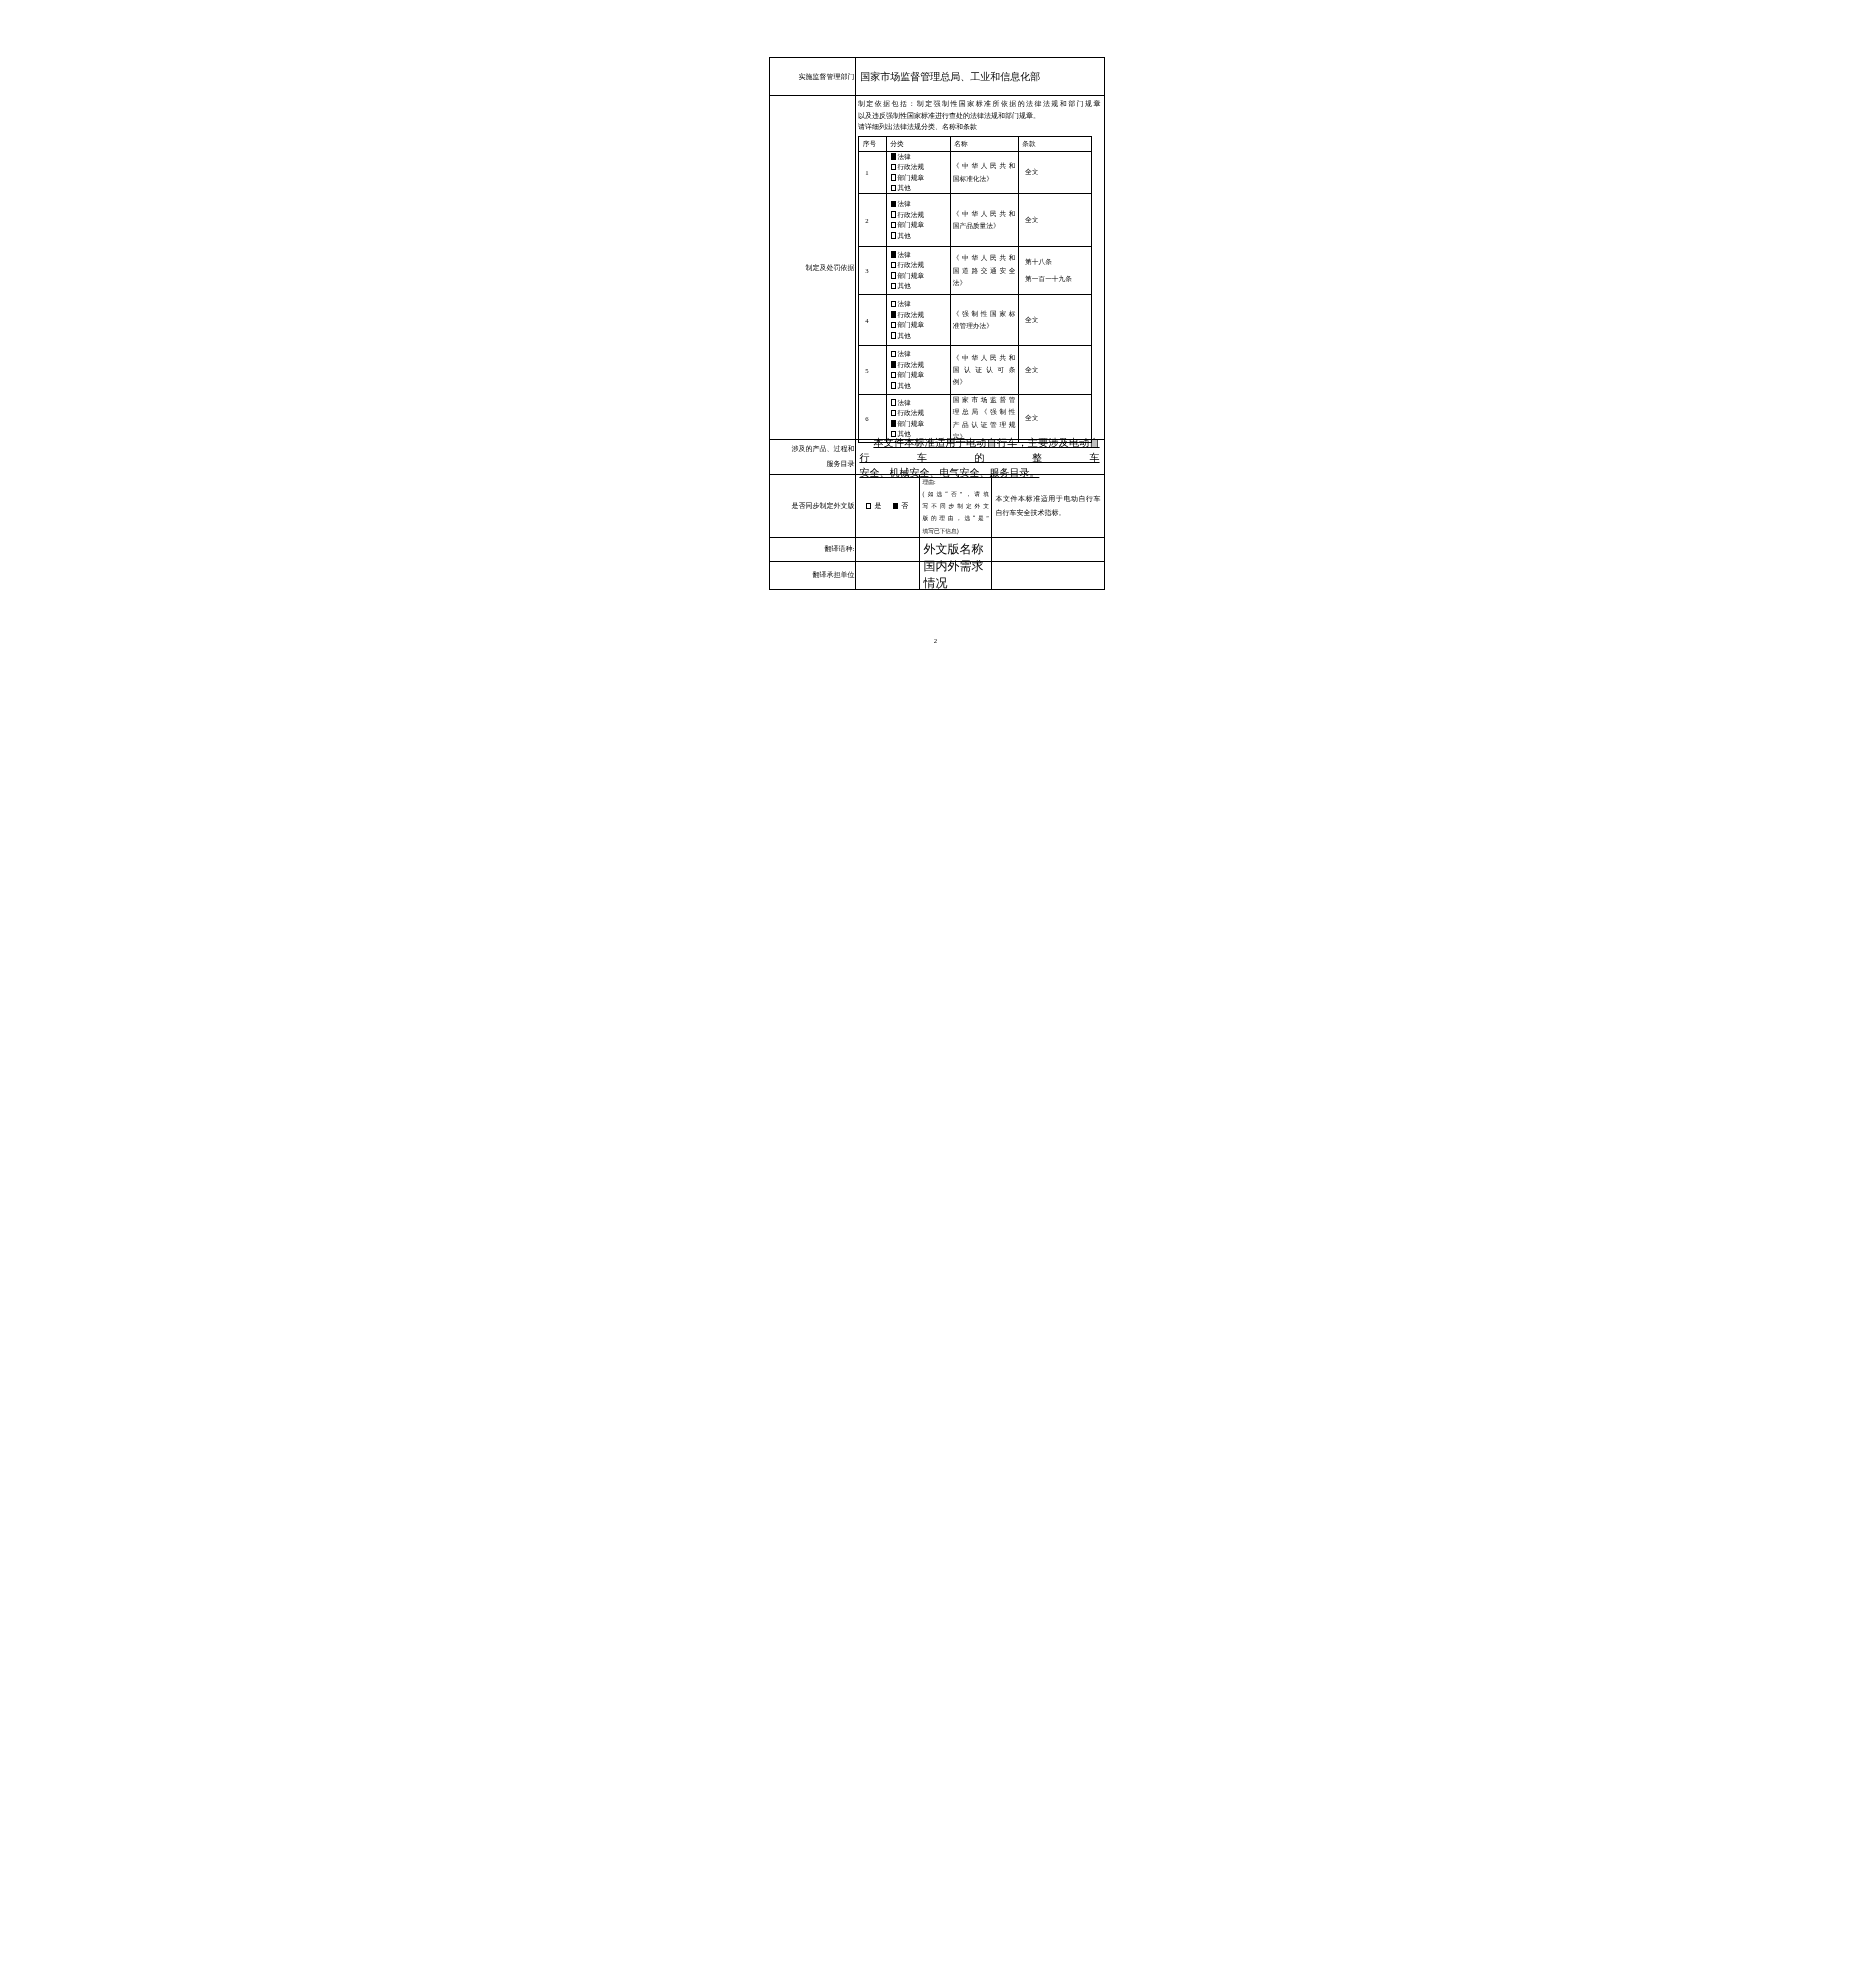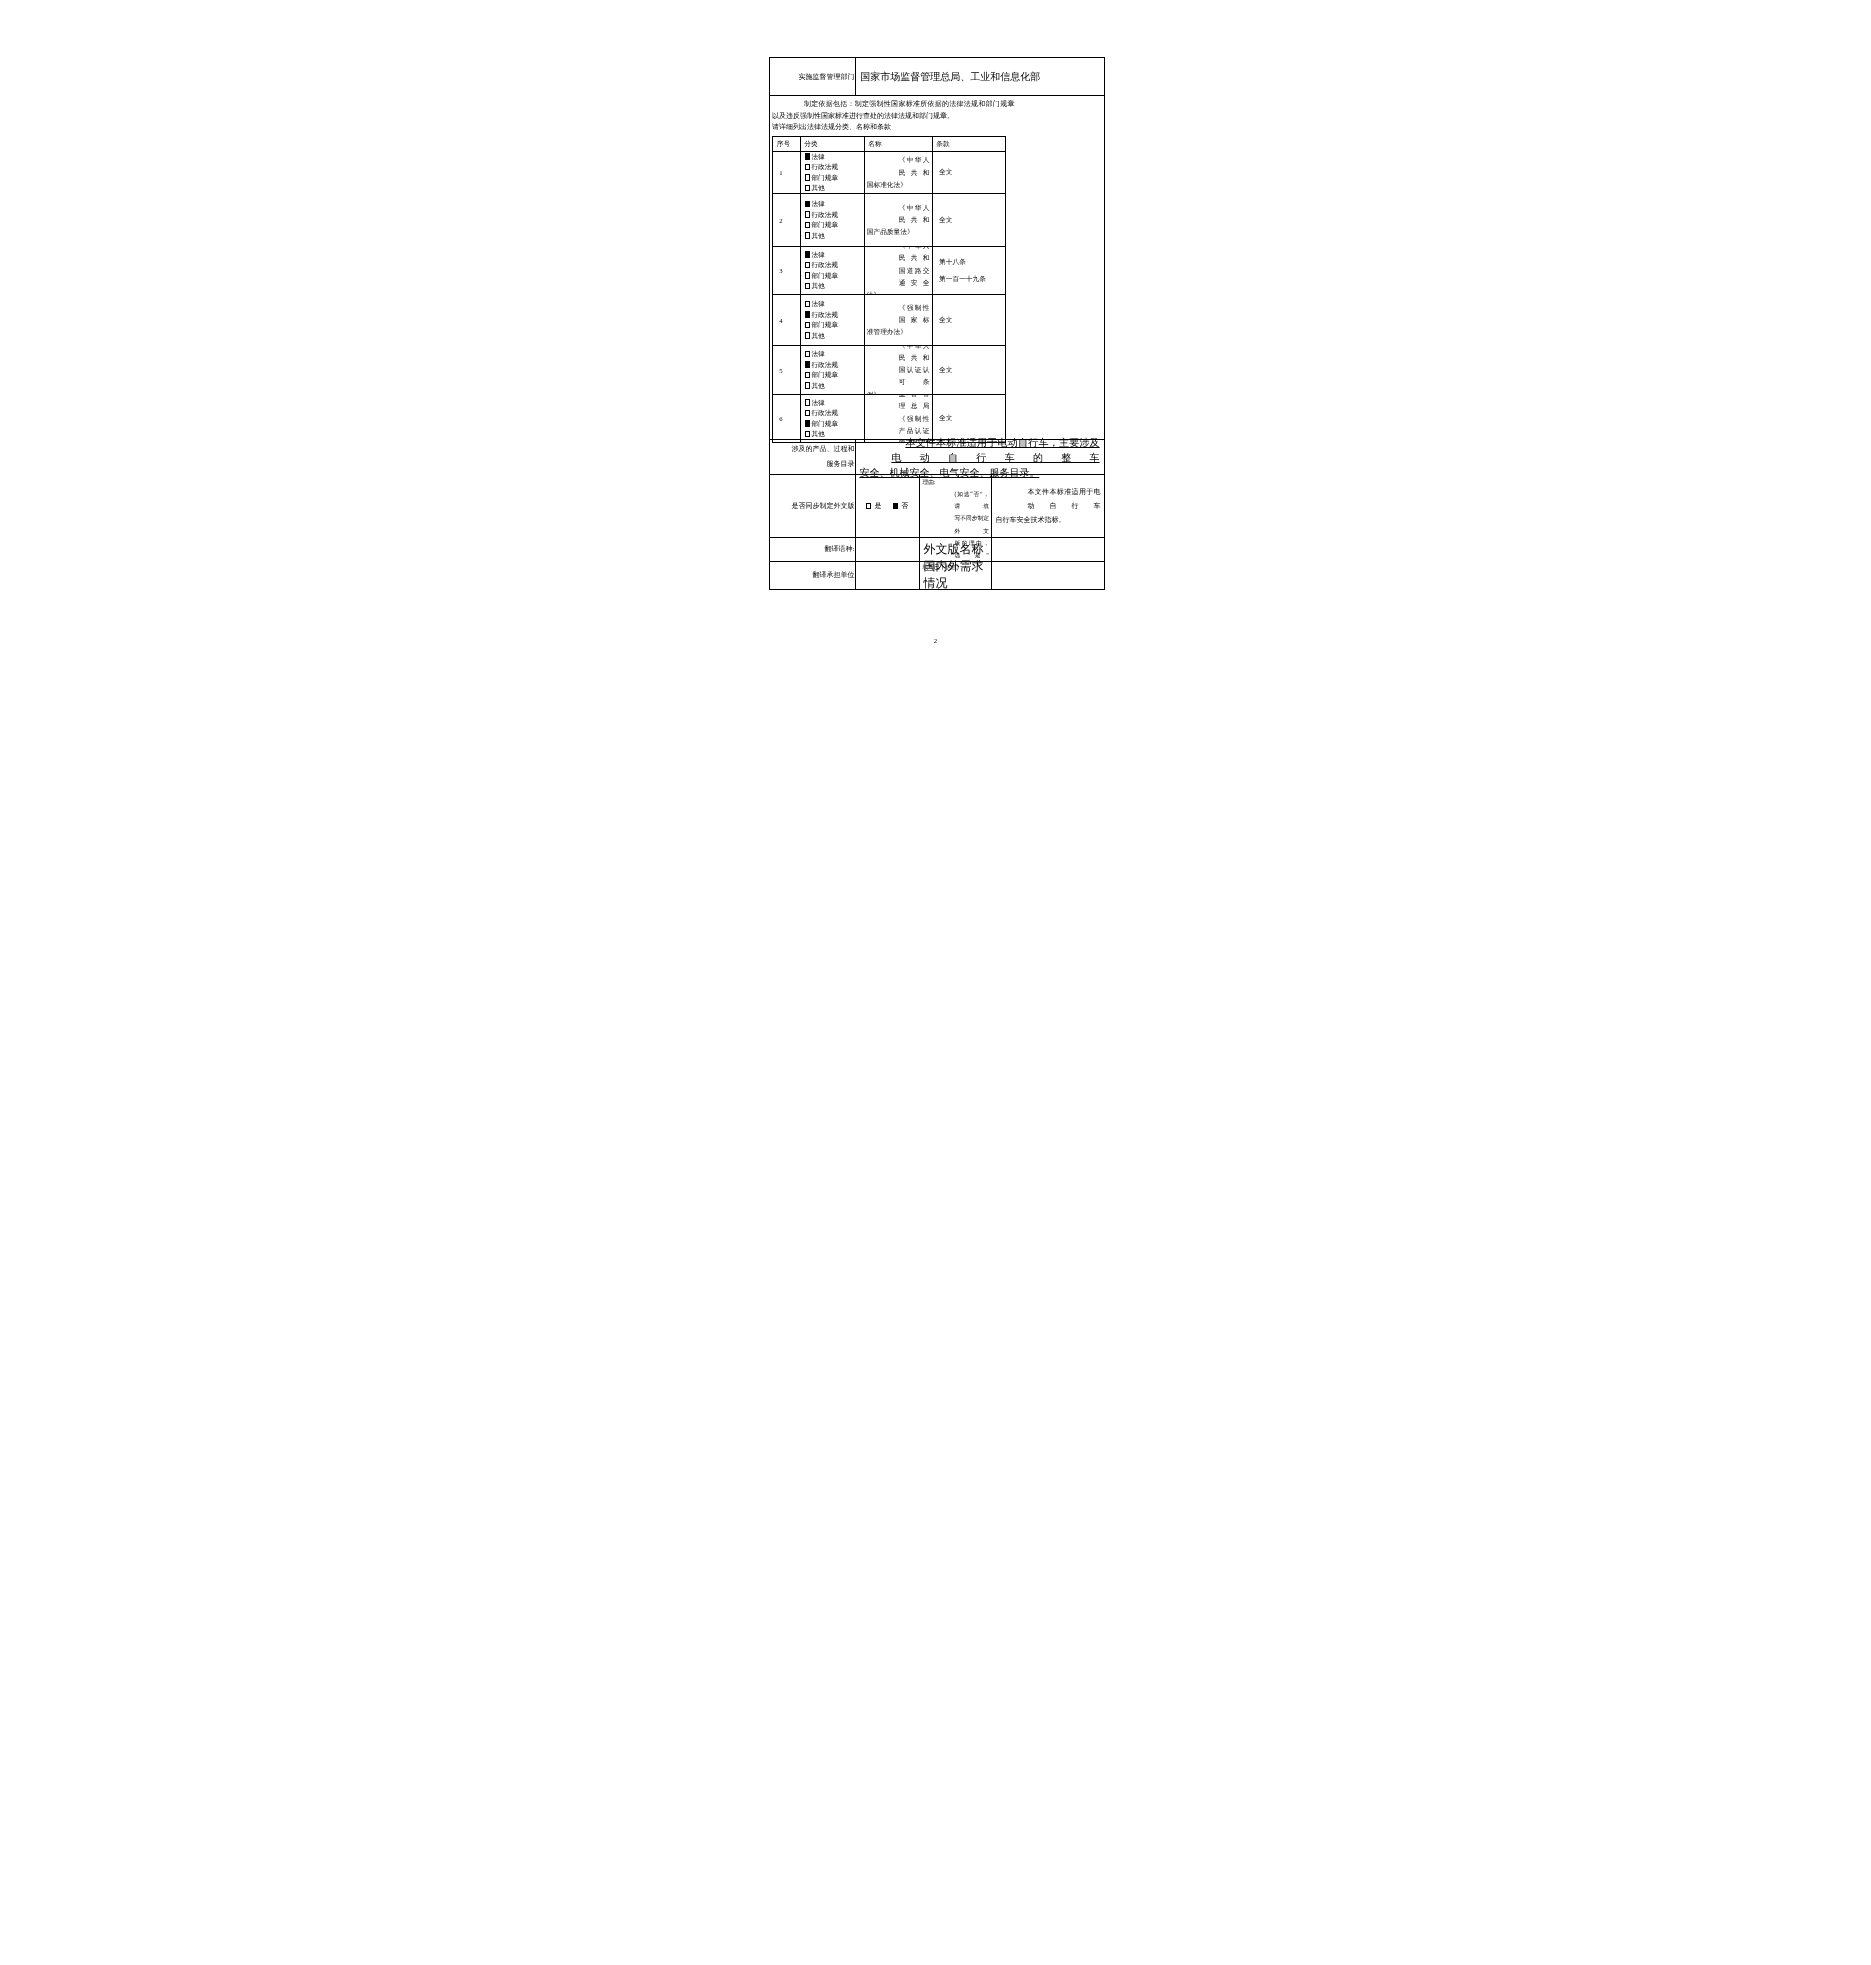--- a/index.html
+++ b/index.html
@@ -13,21 +13,21 @@
   .r6x{border-top:0.4px solid #000;}
   .c{box-sizing:border-box;border-right:0.4px solid #000;display:flex;flex-direction:column;justify-content:center;}
   .c.last{border-right:none;}
   .lab{align-items:flex-end;text-align:center;font-size:7px;line-height:14px;}
   .w1{width:86px;flex:none;}
   .w2{width:248px;flex:none;}
   .w2b{width:64px;flex:none;}
   .w3b{width:72px;flex:none;}
   .w4b{width:113px;flex:none;}
   .val{font-size:10px;padding-left:4.7px;}
-  .stretch{text-align:justify;text-align-last:justify;margin-left:32px;}
+  .stretch{text-align:justify;text-align-last:justify;}
   .indent2{text-indent:14px;}
   
   .basis-cell{justify-content:flex-start;padding-top:2.8px;}
   .intro{font-size:7px;line-height:11.8px;padding:0 3.1px 0 2.4px;}
   
   .law-tbl{margin:2px 0 0 2.8px;width:234px;box-sizing:border-box;
            border:0.4px solid #000;border-top:0.8px solid #000;border-bottom:0.8px solid #000;font-size:6.7px;}
   .lrow{display:flex;box-sizing:border-box;border-top:0.8px solid #000;}
   .lrow.hdr{border-top:none;height:14px;}
   .lrow.first{border-top:0.4px solid #000;}
@@ -68,20 +68,23 @@
     <div class="r" style="height:37px;">
       <div class="c w1 lab">
         <div>实施监督管理部门</div>
       </div>
       <div class="c w2 last val">
         <div>国家市场监督管理总局、工业和信息化部</div>
       </div>
     </div>
 
     <div class="r r2x" style="height:344px;">
+      <div class="c w1 lab">
+        <div>制定及处罚依据</div>
+      </div>
       <div class="c w2 last basis-cell">
         <div class="intro">
           <div class="stretch">制定依据包括：制定强制性国家标准所依据的法律法规和部门规章</div>
           <div>以及违反强制性国家标准进行查处的法律法规和部门规章。</div>
           <div>请详细列出法律法规分类、名称和条款</div>
         </div>
 
         <div class="law-tbl">
 
           <div class="lrow hdr">

